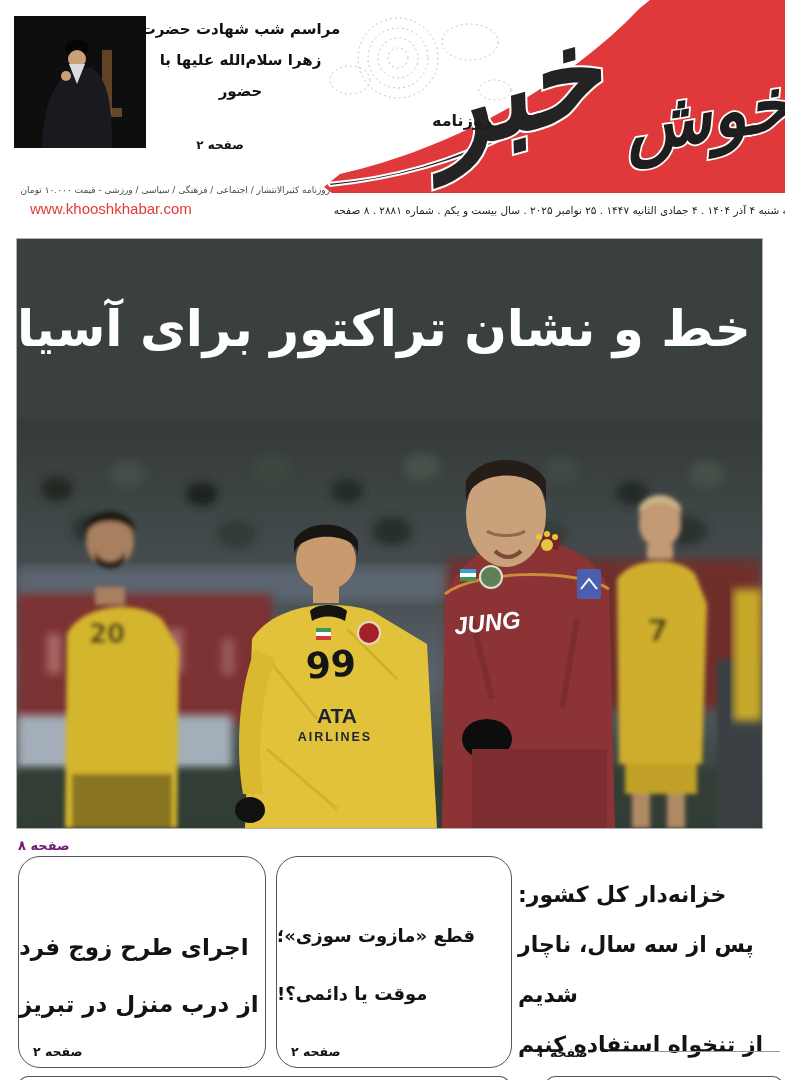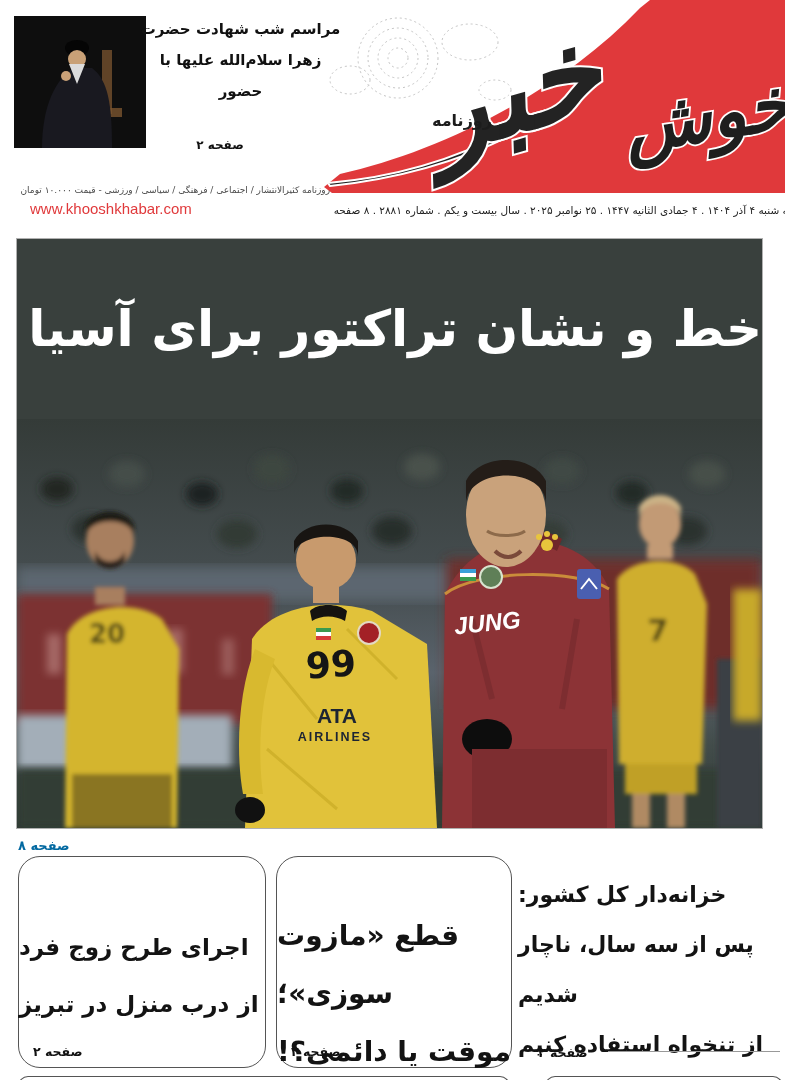--- a/index.html
+++ b/index.html
@@ -18,32 +18,32 @@
   .logo-svg{left:310px;top:0;}
   .info-line{left:30px;top:185px;width:300px;direction:rtl;text-align:left;
     font-size:9px;color:#4a4a4a;white-space:nowrap;}
   .website{left:30px;top:200px;font-family:"Liberation Sans",sans-serif;
     font-weight:normal;font-size:15px;color:#e0393b;text-decoration:none;}
   .date-line{right:6px;top:204px;direction:rtl;font-size:10.5px;color:#222;white-space:nowrap;}
   
   .lead-block{left:16px;top:238px;width:745px;height:589px;border:1px solid #b0b0b0;
     box-sizing:content-box;background:#39403d;}
   .lead-banner{position:absolute;left:0;top:0;width:745px;height:180px;background:#39403d;
-    display:flex;align-items:center;justify-content:flex-end;}
+    display:flex;align-items:center;justify-content:flex-start;}
   .lead-headline{direction:rtl;color:#fff;font-weight:bold;font-size:50px;
     letter-spacing:-1px;text-align:center;line-height:1;}
   .lead-photo{position:absolute;left:0;top:180px;width:745px;height:409px;}
   
-  .page8-ref{left:18px;top:838px;direction:rtl;font-weight:bold;font-size:13px;color:#0369a1;}
+  .page8-ref{left:18px;top:838px;direction:rtl;font-weight:bold;font-size:13px;color:#701a75;}
   .story-box{box-sizing:border-box;border:1.5px solid #555;border-radius:22px;background:#fff;}
   .box1{left:18px;top:856px;width:248px;height:212px;}
   .box2{left:276px;top:856px;width:236px;height:212px;}
   .story-lines{direction:rtl;text-align:left;font-weight:bold;color:#131313;}
   .box1 .story-lines{margin-top:62px;font-size:23px;line-height:57px;}
-  .box2 .story-lines{margin-top:50px;font-size:28px;line-height:58px;}
+  .box2 .story-lines{margin-top:50px;font-size:18px;line-height:58px;}
   .box-pageref{position:absolute;left:14px;bottom:8px;direction:rtl;
     font-weight:bold;font-size:12.5px;color:#111;}
   .story3{left:518px;top:856px;width:265px;height:212px;}
   .story3 .story-lines{margin-top:14px;font-size:22px;line-height:50px;}
   .story3-rule{position:absolute;right:3px;bottom:16px;width:172px;border-top:1.5px solid #999;}
   .story3-pageref{position:absolute;left:20px;bottom:8px;direction:rtl;
     font-weight:bold;font-size:12.5px;color:#111;}
   .partial-box{box-sizing:border-box;border:1.5px solid #555;border-bottom:none;
     border-radius:10px 10px 0 0;background:#fff;height:14px;top:1076px;}
   .pb1{left:18px;width:492px;}

